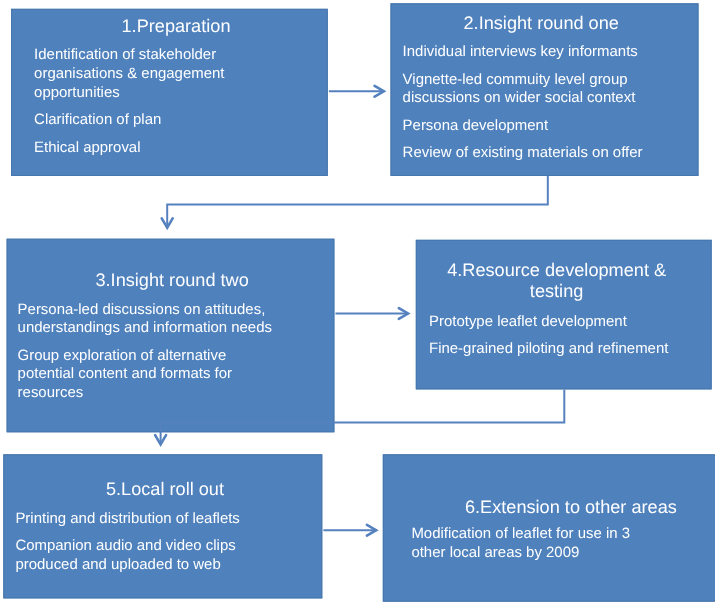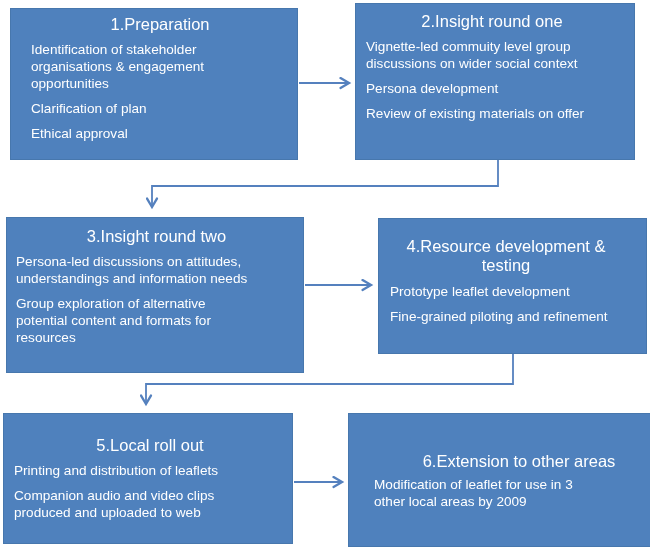--- a/index.html
+++ b/index.html
@@ -36,21 +36,21 @@
     font-weight: 400;
   }
   .box .item {
     font-size: 13.6px;
     line-height: 1.24;
     white-space: pre-line;
     margin: 0 0 8px 0;
   }
   #box1 { left: 10px;  top: 8px;   width: 288px; height: 152px; padding: 6px 8px 0 20px; }
   #box2 { left: 355px; top: 3px;   width: 280px; height: 157px; padding: 8px 16px 0 10px; }
-  #box3 { left: 6px;   top: 217px; width: 298px; height: 156px; padding: 9px 6px 0 9px; }
+  #box3 { left: 6px;   top: 217px; width: 298px; height: 176px; padding: 9px 6px 0 9px; justify-content: center; }
   #box4 { left: 378px; top: 218px; width: 269px; height: 136px; padding: 18px 24px 0 11px; }
   #box5 { left: 3px;   top: 413px; width: 290px; height: 131px; padding: 22px 6px 0 10px; }
   #box6 { left: 348px; top: 413px; width: 340px; height: 134px; padding: 38px 6px 0 25px; }
   #box6 .title { margin-bottom: 6px; margin-left: -17px; } 
   svg.connectors {
     position: absolute;
     left: 0; top: 0;
     width: 650px; height: 555px;
     pointer-events: none;
   }
@@ -69,20 +69,21 @@
     <div class="title">1.Preparation</div>
     <div class="item">Identification of stakeholder
 organisations &amp; engagement
 opportunities</div>
     <div class="item">Clarification of plan</div>
     <div class="item">Ethical approval</div>
   </div>
 
   <div class="box" id="box2">
     <div class="title">2.Insight round one</div>
+    <div class="item">Individual interviews key informants</div>
     <div class="item">Vignette-led commuity level group
 discussions on wider social context</div>
     <div class="item">Persona development</div>
     <div class="item">Review of existing materials on offer</div>
   </div>
 
   <div class="box" id="box3">
     <div class="title">3.Insight round two</div>
     <div class="item">Persona-led discussions on attitudes,
 understandings and information needs</div>

